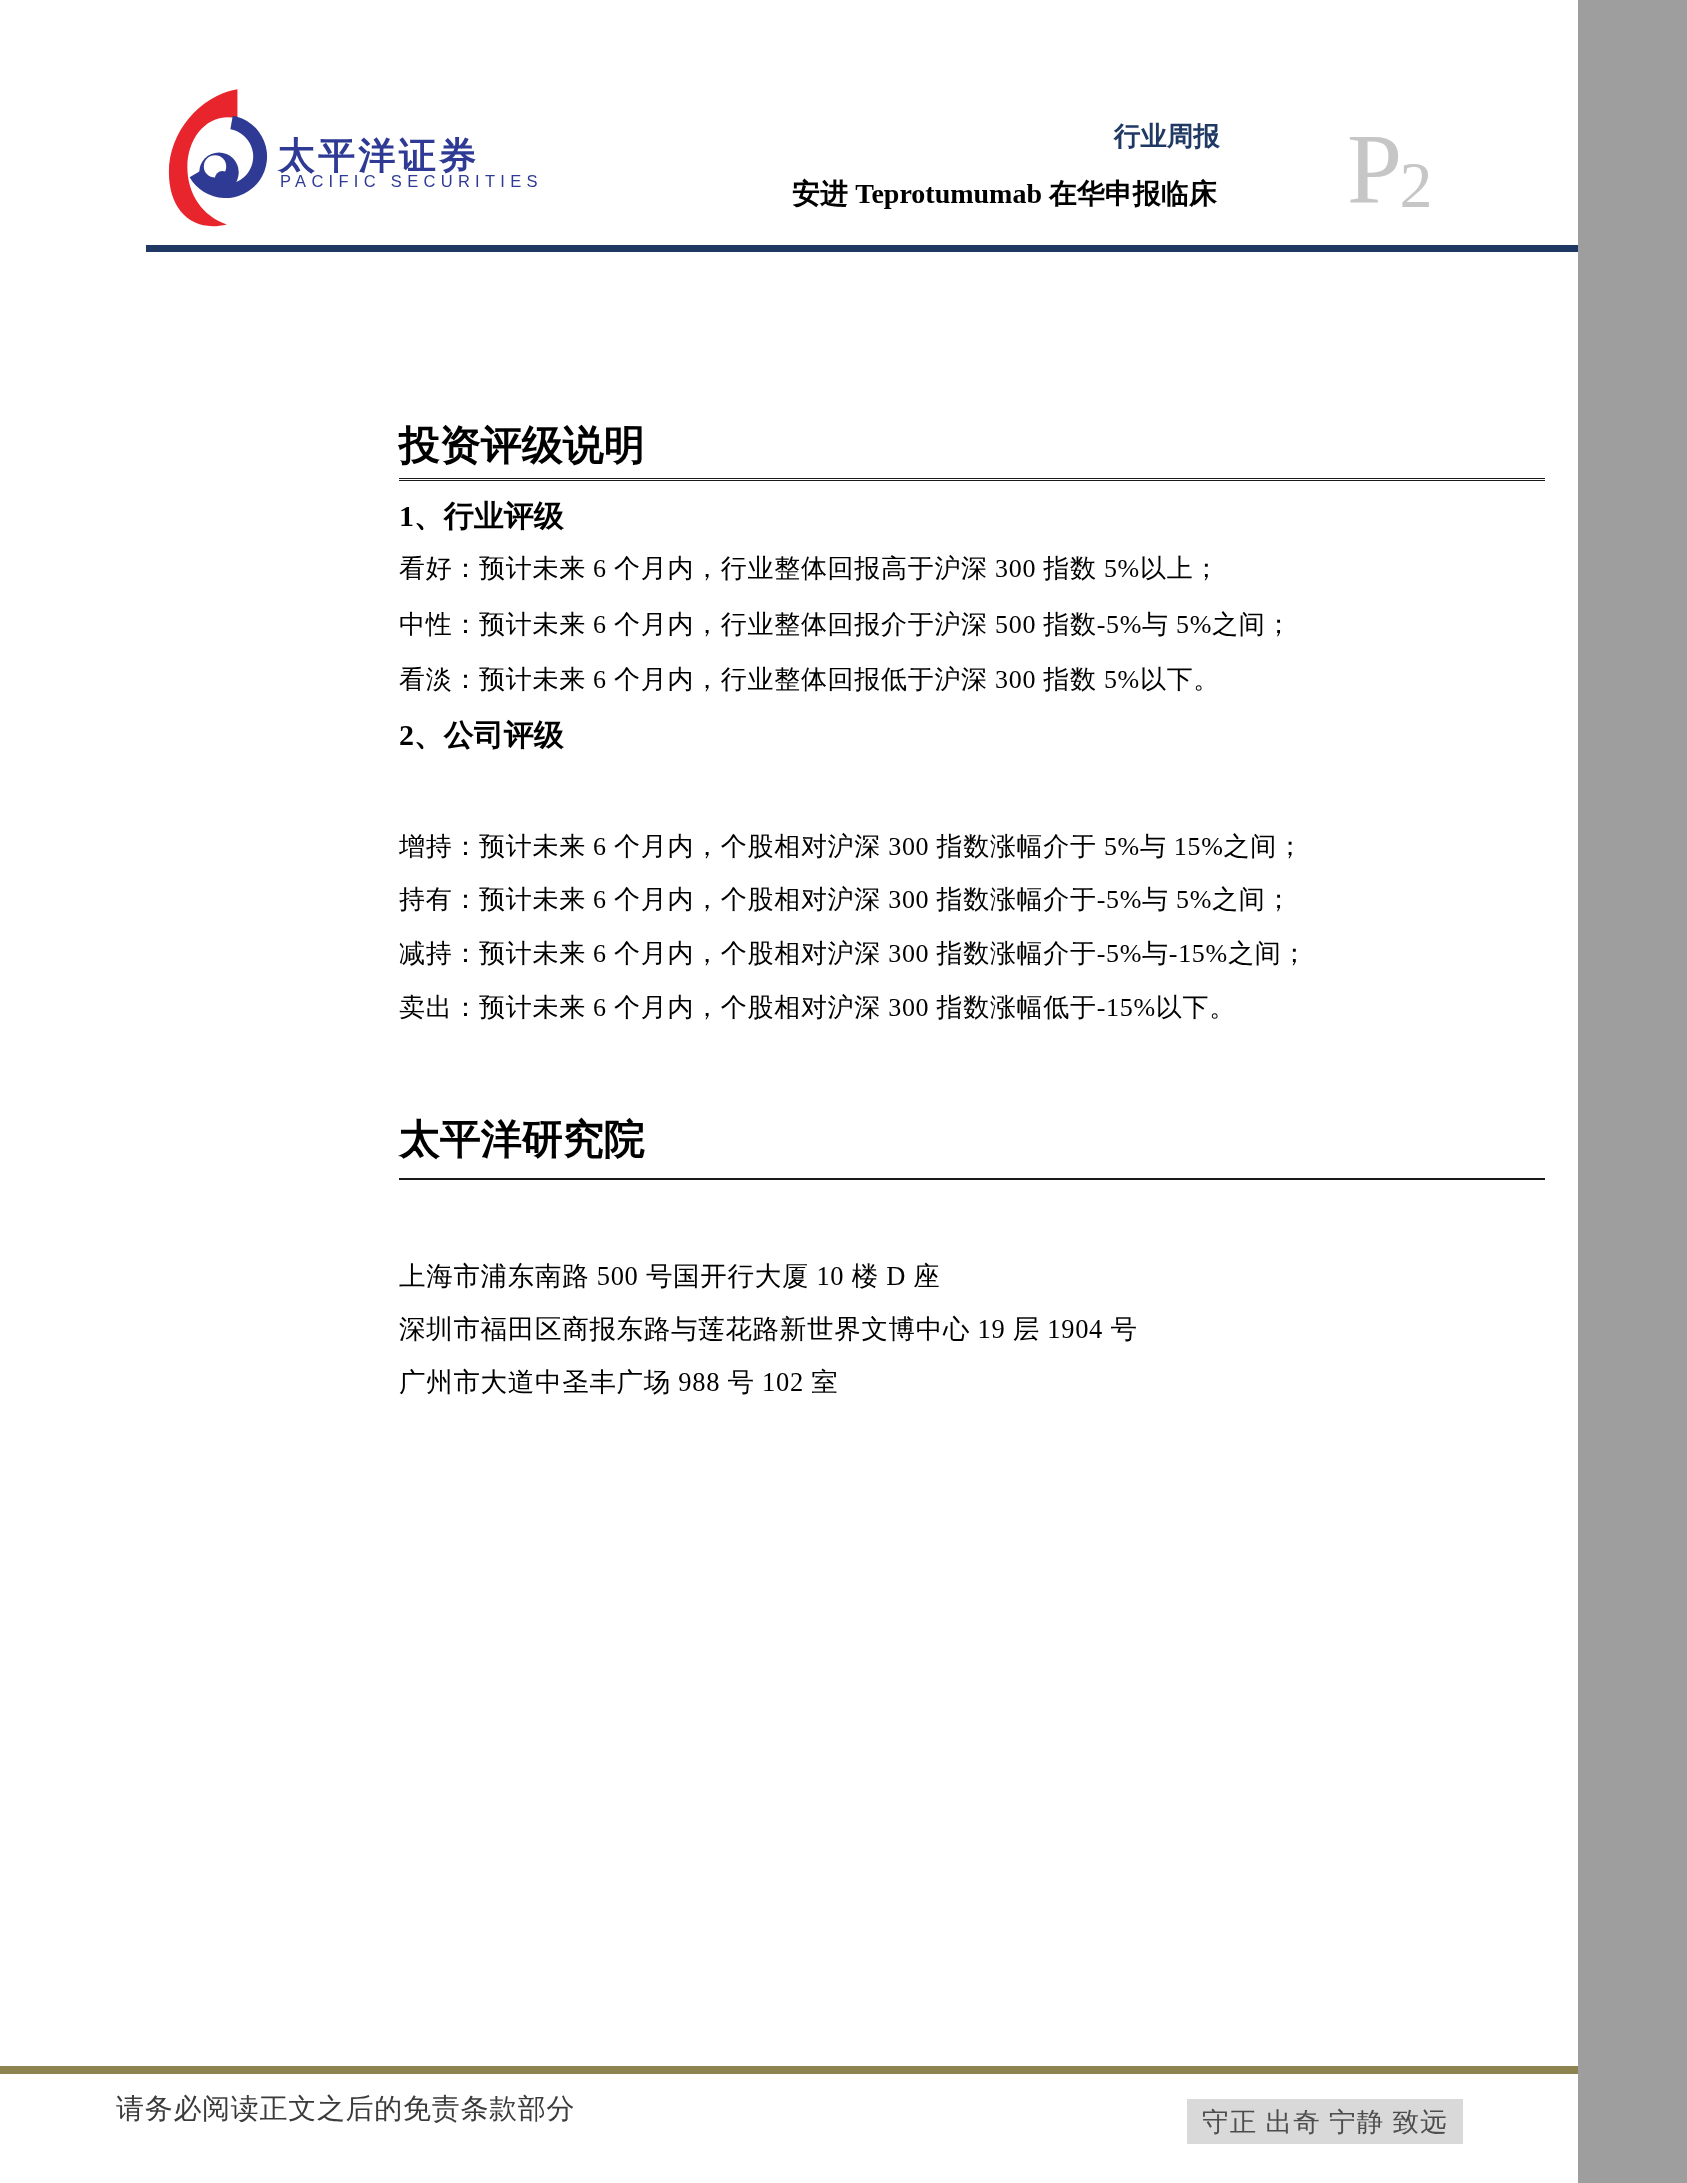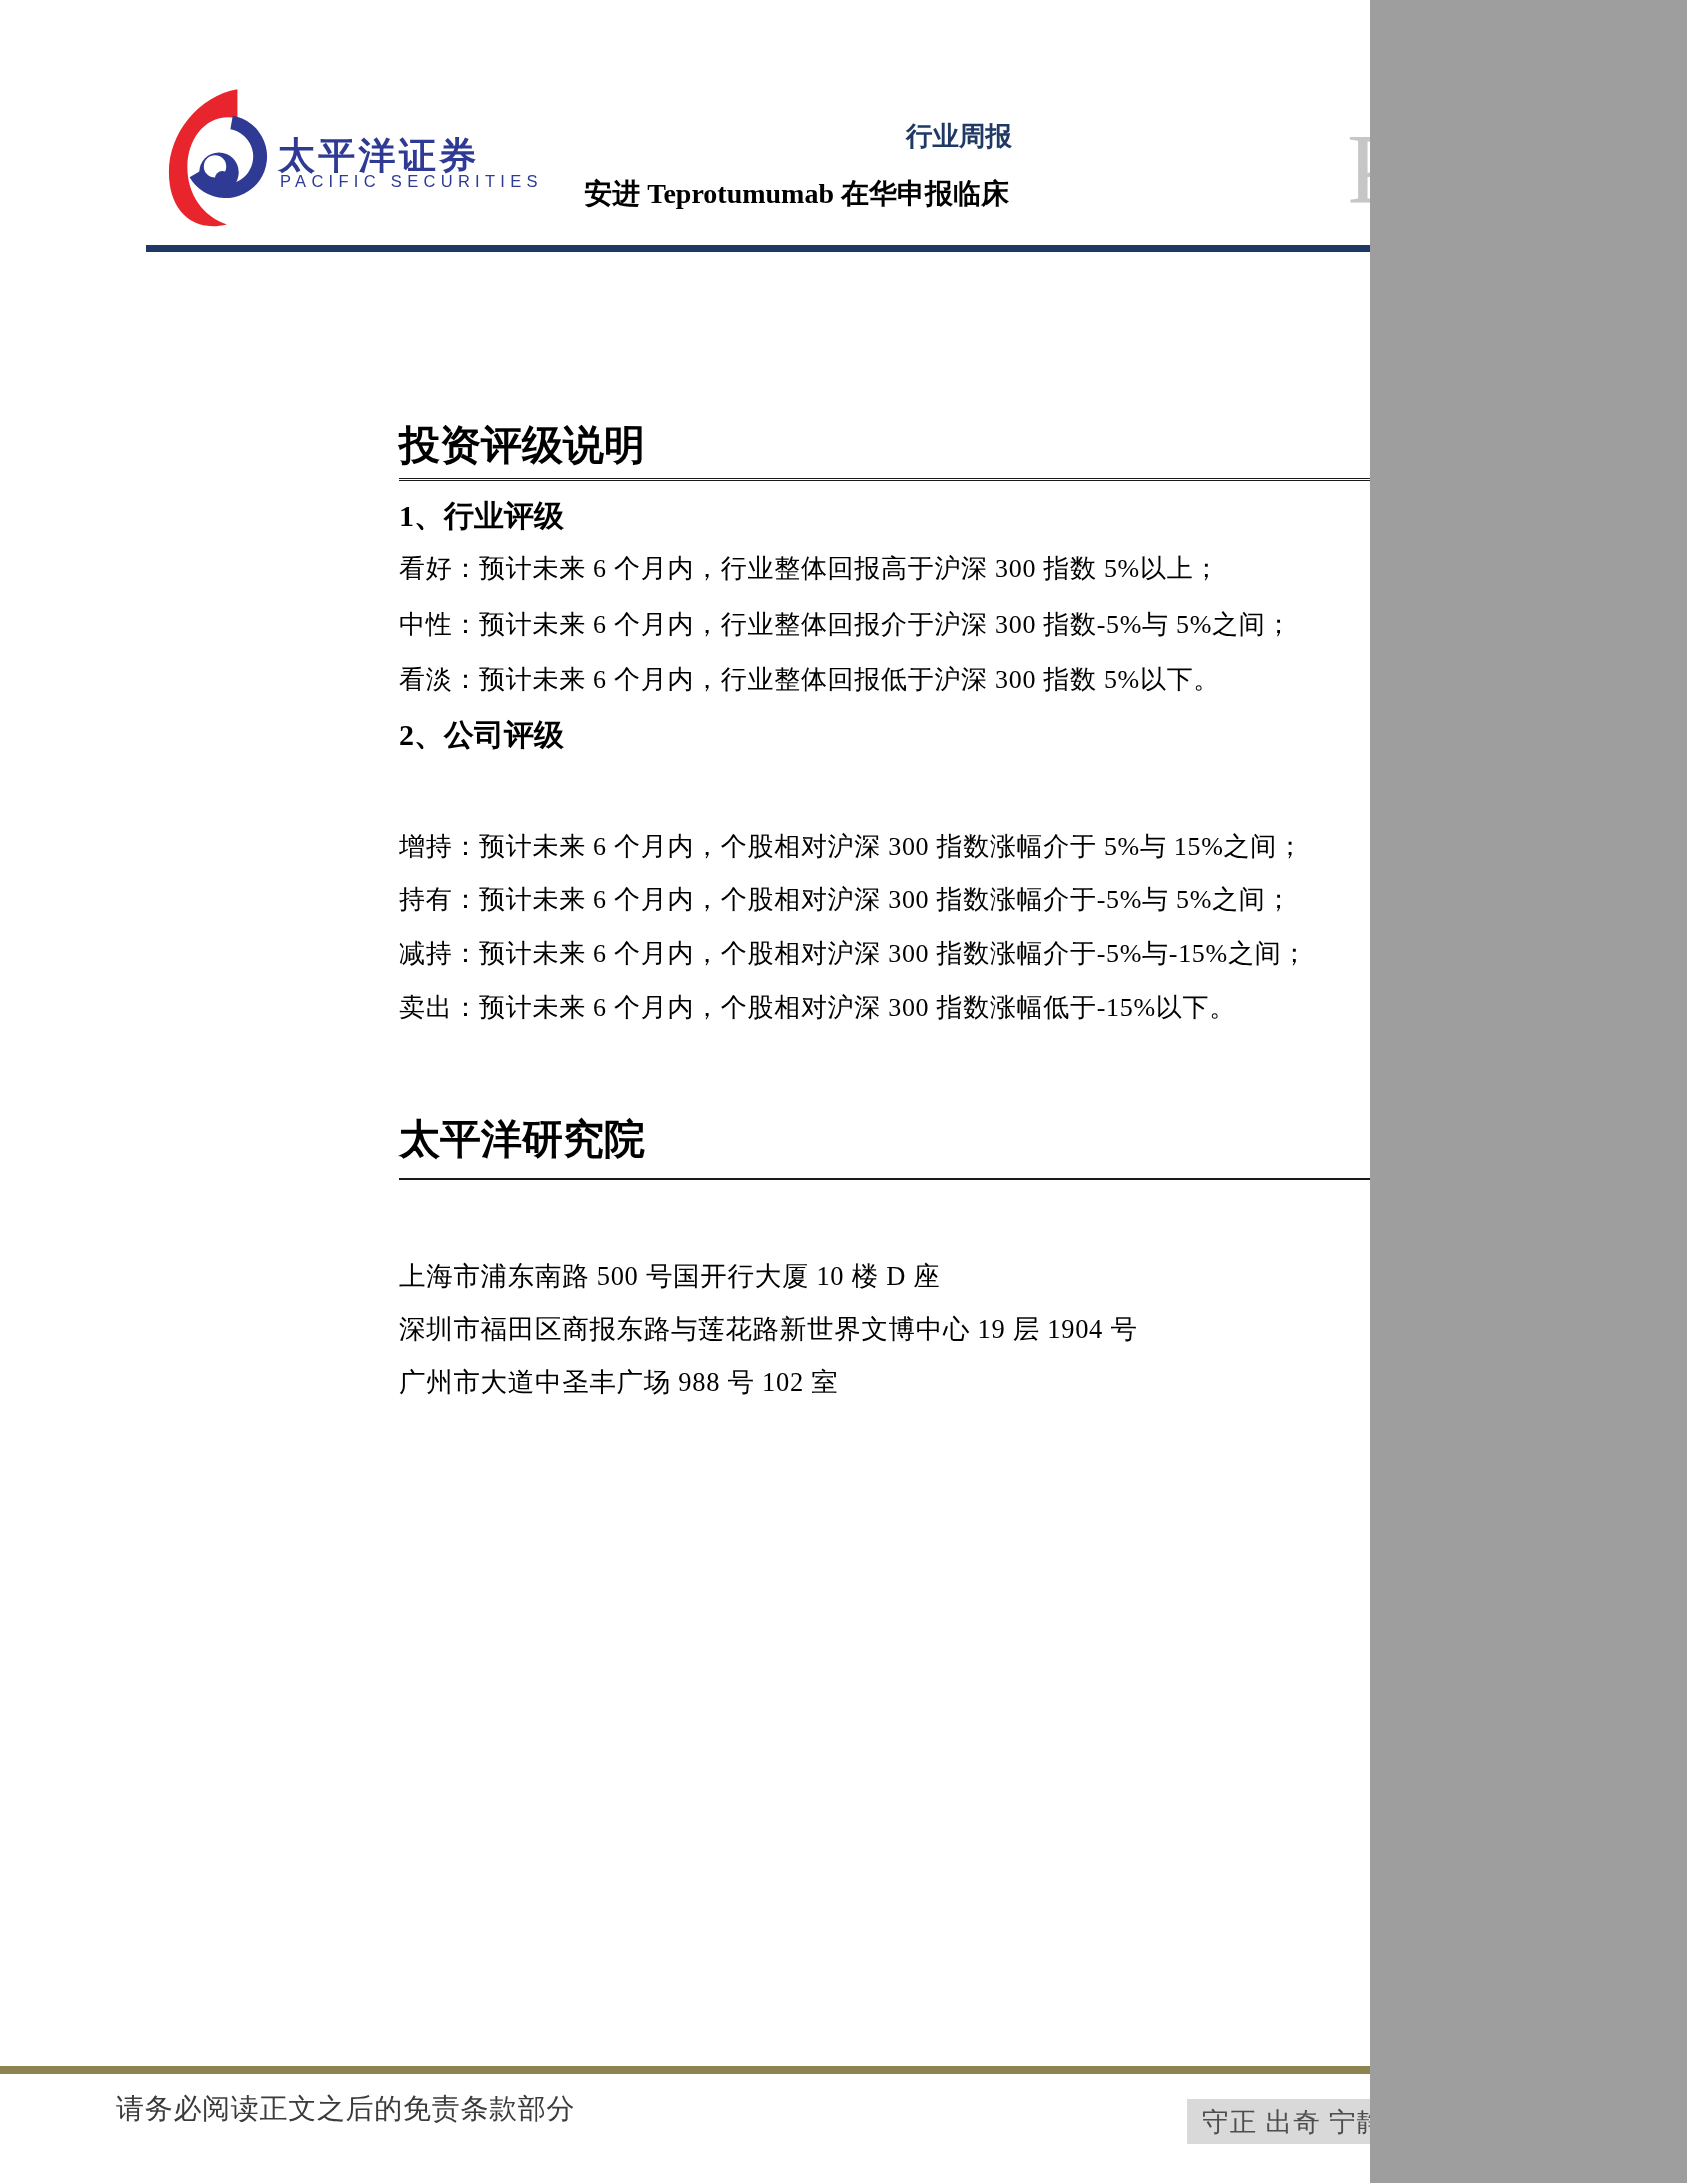--- a/index.html
+++ b/index.html
@@ -1,18 +1,18 @@
 <!DOCTYPE html>
 <html style="font-size:10.6px"><head>
 <meta charset="utf-8">
 <style>
   html,body{margin:0;padding:0;background:#9e9e9e;}
   .page{
     position:relative;
-    width:1370px;height:2183px;
+    width:1578px;height:2183px;
     background:#ffffff;
     font-family:"Liberation Serif", serif;
     color:#000;
     overflow:hidden;
   }
   .abs{position:absolute;white-space:nowrap;}
 
   
   .brand-cn{
     left:278px;top:131px;
@@ -112,21 +112,21 @@
     <span class="p">P</span><span class="n">2</span>
   </div>
 
   <div class="abs header-rule"></div>
 
   <div class="abs h1 ratings">投资评级说明</div>
 
   <div class="abs h2" style="top:501px;">1、行业评级</div>
 
   <div class="abs body-line" style="top:556px;">看好：预计未来 6 个月内，行业整体回报高于沪深 300 指数 5%以上；</div>
-  <div class="abs body-line" style="top:612px;">中性：预计未来 6 个月内，行业整体回报介于沪深 300 指数-5%与 5%之间；</div>
+  <div class="abs body-line" style="top:612px;">中性：预计未来 6 个月内，行业整体回报介于沪深 500 指数-5%与 5%之间；</div>
   <div class="abs body-line" style="top:667px;">看淡：预计未来 6 个月内，行业整体回报低于沪深 300 指数 5%以下。</div>
 
   <div class="abs h2" style="top:720px;">2、公司评级</div>
 
   <div class="abs body-line" style="top:834px;">增持：预计未来 6 个月内，个股相对沪深 300 指数涨幅介于 5%与 15%之间；</div>
   <div class="abs body-line" style="top:887px;">持有：预计未来 6 个月内，个股相对沪深 300 指数涨幅介于-5%与 5%之间；</div>
   <div class="abs body-line" style="top:941px;">减持：预计未来 6 个月内，个股相对沪深 300 指数涨幅介于-5%与-15%之间；</div>
   <div class="abs body-line" style="top:995px;">卖出：预计未来 6 个月内，个股相对沪深 300 指数涨幅低于-15%以下。</div>
 
   <div class="abs h1 institute">太平洋研究院</div>

